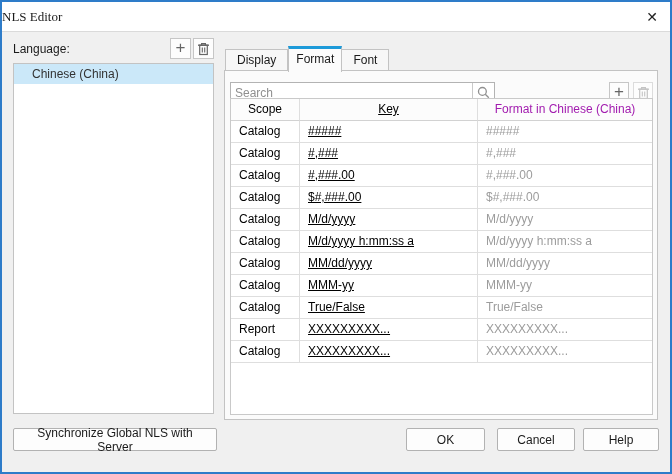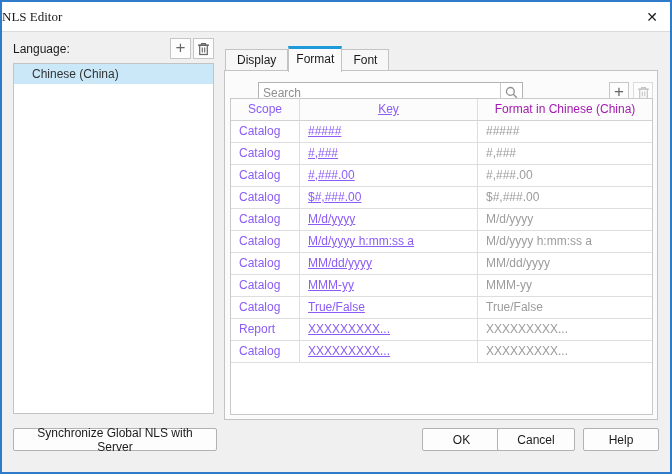--- a/index.html
+++ b/index.html
@@ -33,21 +33,21 @@
   .tab{box-sizing:border-box;height:22px;line-height:20px;padding:0 11px;
     border:1px solid #c3c3c3;border-left-width:0;background:#f7f7f7;color:#1b1b1b;}
   .tab:first-child{border-left-width:1px;}
   .tab.active{height:26px;line-height:21px;padding:0 7px;background:#fbfbfb;
     border-top:3px solid #1d9ad9;border-left-width:1px;border-bottom:none;
     margin-bottom:-1px;}
   
   .panel{position:absolute;left:222px;top:68px;width:434px;height:350px;
     box-sizing:border-box;border:1px solid #c3c3c3;background:#fbfbfb;z-index:2;}
   .toolbar{position:absolute;left:5px;top:11px;right:4px;height:21px;
-    display:flex;align-items:center;margin-left:28px;}
+    display:flex;align-items:center;}
   .searchbox{width:265px;height:21px;box-sizing:border-box;border:1px solid #b3b3b3;
     background:#fff;display:flex;align-items:stretch;}
   .searchbox input{flex:1;border:none;outline:none;background:transparent;
     font-family:"Liberation Sans",sans-serif;font-size:12px;color:#333;
     padding:0 4px;min-width:0;}
   .searchbox input::placeholder{color:#8f8f8f;opacity:1;}
   .search-icon-box{width:21px;border-left:1px solid #c9c9c9;display:flex;
     align-items:center;justify-content:center;}
   .toolbar .spacer{flex:1;}
   
@@ -55,28 +55,28 @@
     box-sizing:border-box;border:1px solid #c9c9c9;background:#fff;overflow:hidden;}
   .trow{display:flex;height:22px;}
   .tcell{box-sizing:border-box;height:22px;line-height:20px;padding:0 8px;
     border-right:1px solid #dedede;border-bottom:1px solid #dedede;
     white-space:nowrap;overflow:hidden;}
   .c0{width:69px;}
   .c1{width:178px;text-decoration:underline;}
   .c2{flex:1;border-right:none;color:#9c9c9c;}
   .thead .tcell{text-align:center;background:#fcfcfc;color:#1b1b1b;
     border-bottom:1px solid #d2d2d2;}
-  .trow .c0,.trow .c1{color:#8b5cf6;}
+  .trow .c0,.trow .c1{color:#000000;}
   
   .btn{position:absolute;top:426px;height:23px;box-sizing:border-box;
     border:1px solid #b2b2b2;background:#fdfdfd;border-radius:2px;
     font-family:"Liberation Sans",sans-serif;font-size:12px;color:#1b1b1b;
     display:flex;align-items:center;justify-content:center;}
   .btn-sync{left:11px;width:204px;}
-  .btn-ok{left:420px;width:79px;}
+  .btn-ok{left:404px;width:79px;}
   .btn-cancel{left:495px;width:78px;}
   .btn-help{left:581px;width:76px;}
   svg{display:block;}
 </style>
 </head>
 <body>
 
 <div class="dialog">
 
   <div class="titlebar">

